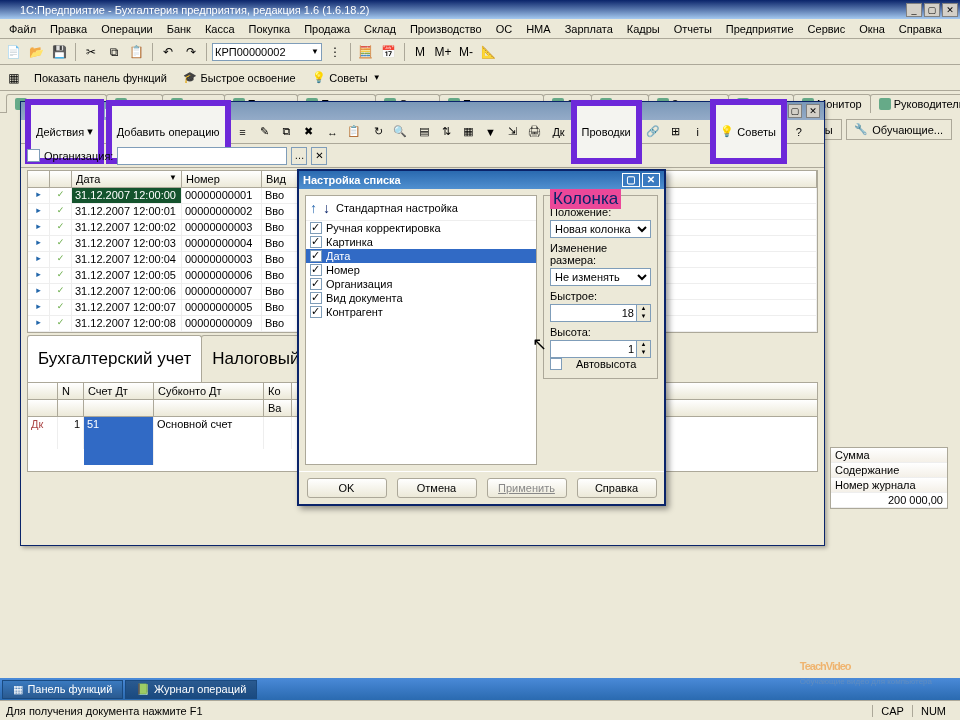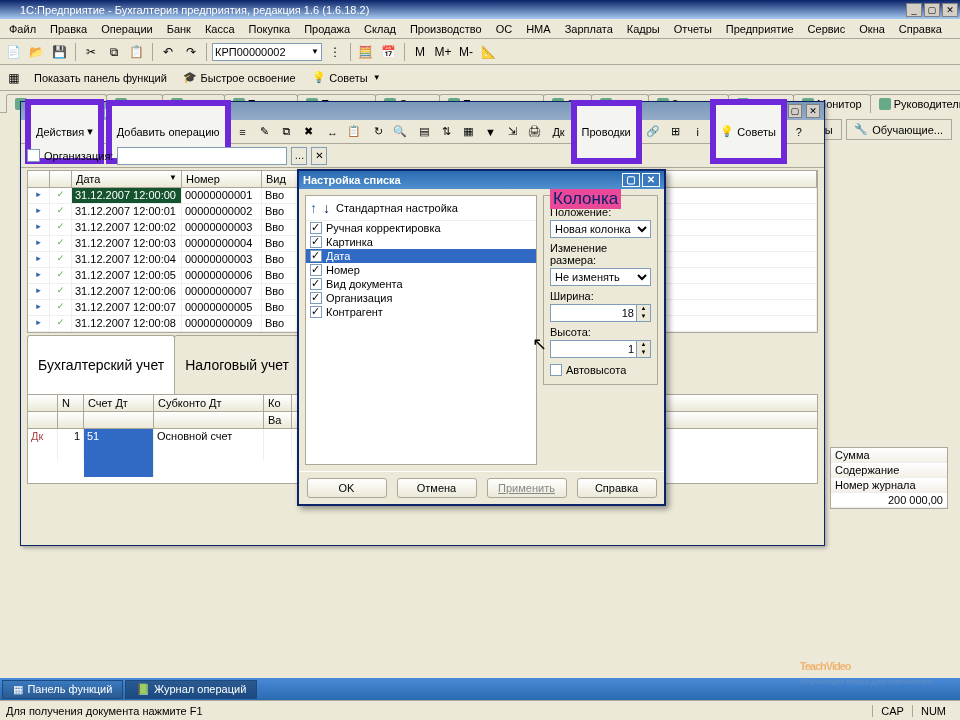--- a/index.html
+++ b/index.html
@@ -42,21 +42,21 @@
 
 .grid { background: #fff; border: 1px solid #aca899; margin: 2px 6px; }
 .grid-header { display: flex; background: #ece9d8; border-bottom: 1px solid #aca899; }
 .grid-header .col { border-right: 1px solid #aca899; padding: 2px 4px; font-size: 11px; background: linear-gradient(to bottom, #fff, #ece9d8); }
 .grid-row { display: flex; border-bottom: 1px solid #eee; height: 16px; }
 .grid-row .cell { border-right: 1px solid #eee; padding: 1px 3px; font-size: 11px; white-space: nowrap; overflow: hidden; }
 .grid-row.selected .cell.date { background: #14532d; color: #fff; }
 .grid-row .docicon { width: 22px; text-align: center; color: #26a; font-size: 9px; }
 
 .subtabs { display: flex; margin: 2px 6px 0; }
-.subtab { padding: 21px 10px; border: 1px solid #aca899; background: #ece9d8; cursor: pointer; font-size: 14px; border-bottom: none; border-radius: 3px 3px 0 0; margin-right: -1px; }
+.subtab { padding: 13px 10px; border: 1px solid #aca899; background: #ece9d8; cursor: pointer; font-size: 17px; border-bottom: none; border-radius: 3px 3px 0 0; margin-right: -1px; }
 .subtab.active { background: #fff; position: relative; z-index: 1; }
 
 .subgrid { background: #fff; border: 1px solid #aca899; margin: 0 6px 6px; height: 90px; }
 .subgrid-header { display: flex; background: linear-gradient(to bottom, #fff, #ece9d8); border-bottom: 1px solid #aca899; }
 .subgrid-header .scol { border-right: 1px solid #aca899; padding: 2px 4px; font-size: 11px; }
 .subgrid-body { display: flex; }
 .subgrid-body .scell { border-right: 1px solid #eee; padding: 1px 3px; font-size: 11px; height: 16px; }
 .subgrid-body .selected { background: #316ac5; color: #fff; }
 
 .rightpanel { position: absolute; right: 8px; top: -2px; display: flex; gap: 4px; flex-direction: column; align-items: flex-end; }
@@ -82,21 +82,21 @@
 
 .col-props { width: 115px; }
 .fieldset { border: 1px solid #aca899; padding: 6px 6px 8px; position: relative; }
 .fieldset .legend { position: absolute; top: -7px; left: 6px; background: #ec4899; padding: 0 3px; font-size: 17px; color: #0a246a; }
 .fieldset .lbl { font-size: 11px; margin-top: 4px; margin-bottom: 2px; display: block; }
 .fieldset select, .fieldset .numinput { width: 100%; border: 1px solid #7f9db9; font-size: 11px; height: 18px; background: #fff; }
 .fieldset .numinput { display: flex; }
 .fieldset .numinput input { flex: 1; border: none; text-align: right; padding: 0 2px; font-size: 11px; width: 0; }
 .fieldset .numinput .spin { width: 14px; display: flex; flex-direction: column; }
 .fieldset .numinput .spin div { flex: 1; border-left: 1px solid #7f9db9; text-align: center; font-size: 6px; cursor: pointer; background: #ece9d8; }
-.fieldset .chkrow { display: flex; align-items: flex-end; gap: 4px; margin-top: 6px; }
+.fieldset .chkrow { display: flex; align-items: flex-end; gap: 14px; margin-top: 0; }
 .fieldset .chkrow .cb { width: 12px; height: 12px; border: 1px solid #7f9db9; background: #fff; }
 
 .modal-buttons { display: flex; justify-content: center; gap: 10px; padding: 6px; border-top: 1px solid #fff; }
 .modal-buttons button { padding: 3px 0; width: 80px; border: 1px solid #aca899; background: linear-gradient(to bottom, #fff, #ece9d8); cursor: pointer; font-size: 11px; border-radius: 3px; }
 .modal-buttons button:disabled { color: #888; text-decoration: underline; }
 
 .taskbar { position: absolute; bottom: 20px; left: 0; right: 0; height: 22px; background: linear-gradient(to bottom, #4a8ad8, #2a6ab0); display: flex; align-items: center; padding: 0 2px; gap: 2px; }
 .taskbar .task { padding: 2px 10px; background: linear-gradient(to bottom, #3a7ac0, #2a5a90); color: #fff; border: 1px solid #1a4a80; cursor: pointer; display: flex; align-items: center; gap: 4px; font-size: 11px; }
 .taskbar .task.active { background: linear-gradient(to bottom, #2a5a90, #1a4a80); }
 
@@ -453,40 +453,40 @@
             <div class="col-list-item selected">
               <div class="chk checked"></div>
               <span>Дата</span>
             </div>
             <div class="col-list-item">
               <div class="chk checked"></div>
               <span>Номер</span>
             </div>
             <div class="col-list-item">
               <div class="chk checked"></div>
+              <span>Организация</span>
+            </div>
+            <div class="col-list-item">
+              <div class="chk checked"></div>
               <span>Вид документа</span>
-            </div>
-            <div class="col-list-item">
-              <div class="chk checked"></div>
-              <span>Организация</span>
             </div>
             <div class="col-list-item">
               <div class="chk checked"></div>
               <span>Контрагент</span>
             </div>
           </div>
       </div>
       <div class="col-props">
         <div class="fieldset">
           <div class="legend">Колонка</div>
           <span class="lbl">Положение:</span>
           <select><option>Новая колонка</option></select>
           <span class="lbl">Изменение размера:</span>
           <select><option>Не изменять</option></select>
-          <span class="lbl">Ширина:</span>
+          <span class="lbl">Быстрое:</span>
           <div class="numinput">
             <input value="18" style="">
             <div class="spin">
                 <div>▲</div>
                 <div>▼</div>
               </div>
           </div>
           <span class="lbl">Высота:</span>
           <div class="numinput">
             <input value="1" style="">

